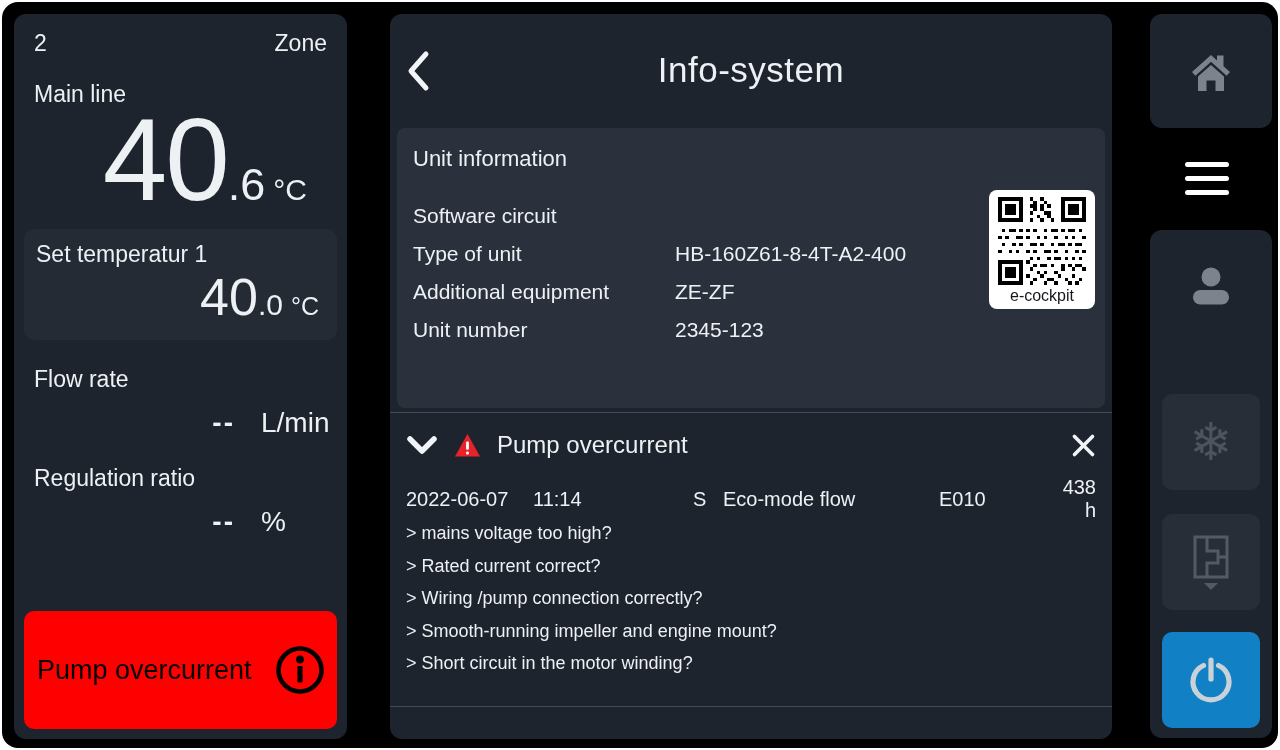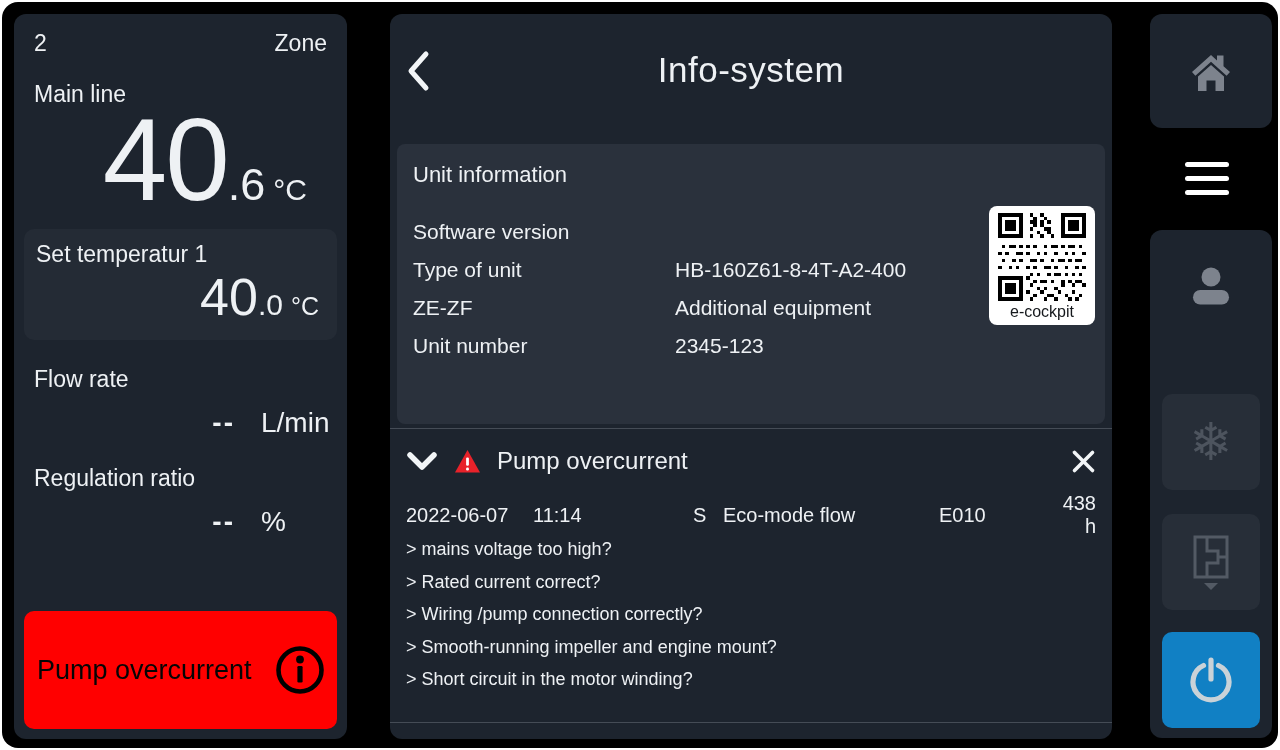--- a/index.html
+++ b/index.html
@@ -25,21 +25,21 @@
   .meas-value{display:flex;align-items:baseline;margin-top:14px;font-size:28px;}
   .meas-value .val{width:211px;text-align:right;font-weight:700;letter-spacing:2px;}
   .meas-value .unit{margin-left:26px;}
   .alarm-box{margin-top:auto;background:var(--alarm_red,#ff0000);border-radius:10px;height:118px;display:flex;
     align-items:center;padding:0 10px 0 13px;color:#000;cursor:pointer;}
   .alarm-box .lbl{font-size:27px;flex:1;color:#050505;}
 
   
   .panel-center{position:absolute;left:388px;top:12px;width:722px;height:725px;background:var(--panel,#1d242e);
     border-radius:12px;box-sizing:border-box;}
-  .center-header{position:relative;height:130px;}
+  .center-header{position:relative;height:114px;}
   .back-btn{position:absolute;left:16px;top:36px;cursor:pointer;}
   .page-title{text-align:center;line-height:112px;font-size:35px;font-weight:300;letter-spacing:.5px;}
   .unit-card{margin:0 7px;background:var(--card,#2a313c);border-radius:8px;padding:18px 16px 0;position:relative;
     height:280px;box-sizing:border-box;}
   .unit-card h2{font-size:22px;font-weight:400;margin:0;}
   .unit-rows{margin-top:25px;}
   .unit-row{display:grid;grid-template-columns:262px 1fr;font-size:21px;height:38px;align-items:center;}
   .qr-box{position:absolute;right:10px;top:62px;width:106px;background:#fff;border-radius:8px;padding:7px 0 3px;
     box-sizing:border-box;text-align:center;}
   .qr-box svg{width:88px;height:88px;display:block;margin:0 auto;}
@@ -134,30 +134,30 @@
           </svg>
         </span>
       </span>
       <div class="page-title">Info-system</div>
     </div>
 
     <div class="unit-card">
       <h2>Unit information</h2>
       <div class="unit-rows">
         <div class="unit-row">
-          <span>Software version</span>
+          <span>Software circuit</span>
           <span></span>
         </div>
         <div class="unit-row">
           <span>Type of unit</span>
           <span>HB-160Z61-8-4T-A2-400</span>
         </div>
         <div class="unit-row">
+          <span>Additional equipment</span>
           <span>ZE-ZF</span>
-          <span>Additional equipment</span>
         </div>
         <div class="unit-row">
           <span>Unit number</span>
           <span>2345-123</span>
         </div>
       </div>
       <div class="qr-box">
         <span>
           <svg viewBox="0 0 25 25" shape-rendering="crispEdges">
             <g fill="#000">

